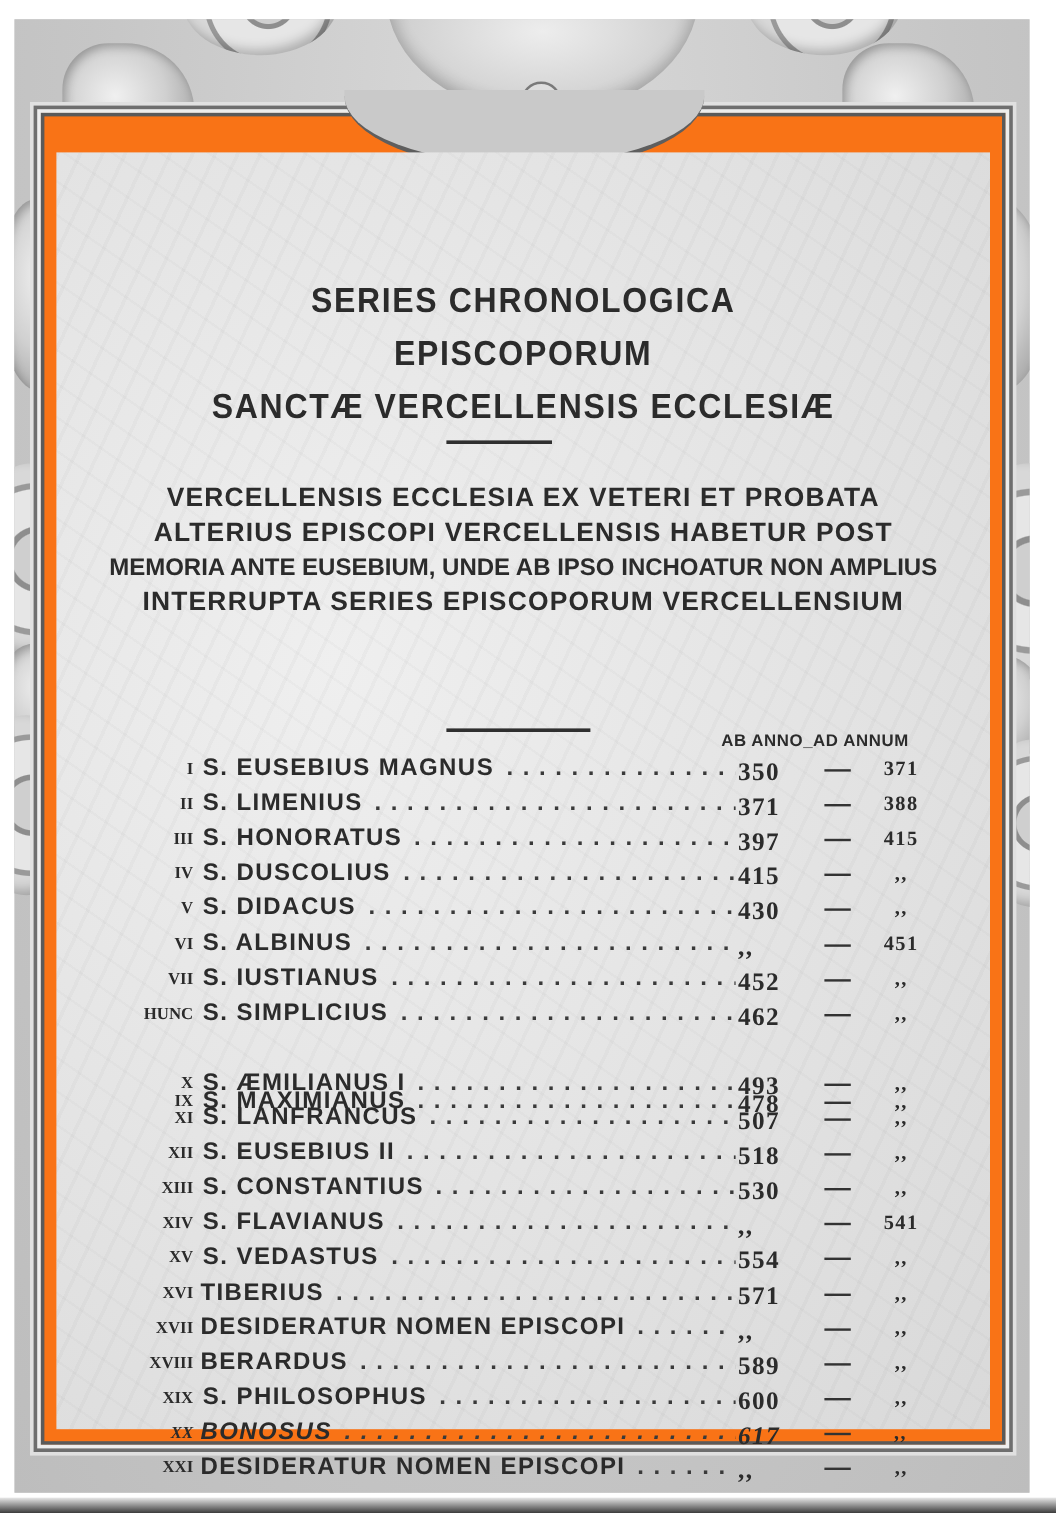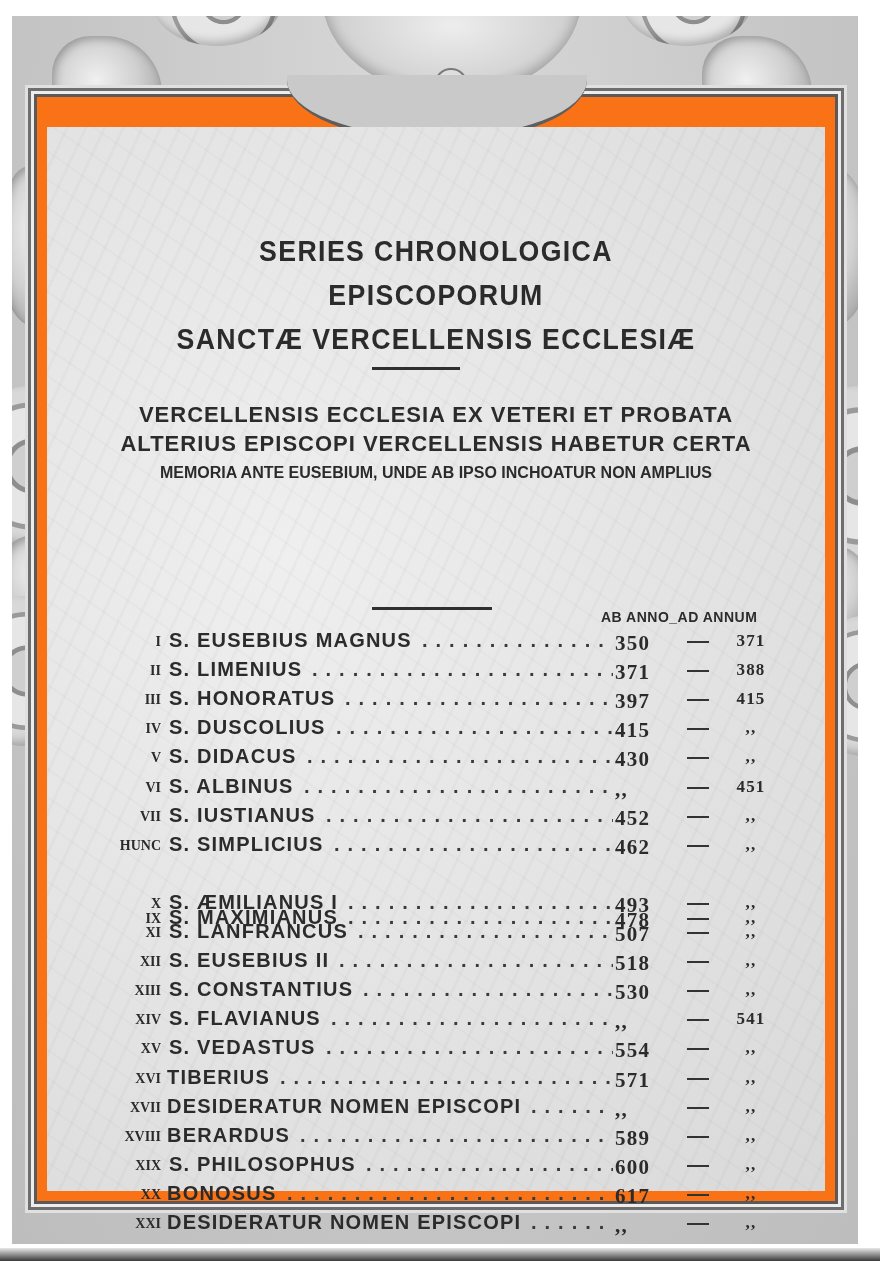--- a/index.html
+++ b/index.html
@@ -140,22 +140,23 @@
     <div class="marble">
 
       <div class="title text-dark" style="top:108px;">SERIES CHRONOLOGICA</div>
       <div class="title text-dark" style="top:152px;">EPISCOPORUM</div>
       <div class="title text-dark" style="top:196px;">SANCTÆ VERCELLENSIS ECCLESIÆ</div>
 
       <div class="rule" style="left:325px;top:240px;width:88px;"></div>
 
       <div class="para text-dark" style="top:250px;margin-top:24px;">
         <span class="line">VERCELLENSIS ECCLESIA EX VETERI ET PROBATA</span>
-        <span class="line">ALTERIUS EPISCOPI VERCELLENSIS HABETUR CERTA</span>
-        <span class="line" style="font-size:16px;letter-spacing:0;">MEMORIA ANTE EUSEBIUM, UNDE AB IPSO INCHOATUR NON AMPLIUS</span>
+        <span class="line">ALTERIUS EPISCOPI VERCELLENSIS HABETUR POST</span>
+        <span class="line" style="font-size:20px;letter-spacing:0;">MEMORIA ANTE EUSEBIUM, UNDE AB IPSO INCHOATUR NON AMPLIUS</span>
+        <span class="line">INTERRUPTA SERIES EPISCOPORUM VERCELLENSIUM</span>
       </div>
 
       <div class="rule" style="left:325px;top:480px;width:120px;"></div>
 
       <div class="col-header text-dark">AB ANNO_AD ANNUM</div>
 
       <div id="bishop-list">
           <div class="bishop-row text-dark" style="top: 502px;">
             <span class="num">I</span>
             <span class="name">S. EUSEBIUS MAGNUS</span>
@@ -301,21 +302,21 @@
             <span class="to">,,</span>
           </div>
           <div class="bishop-row text-dark" style="top: 1025.8px;">
             <span class="num">XIX</span>
             <span class="name">S. PHILOSOPHUS</span>
             <span class="dots" style="left: 319px; width: 247px;">............................................................</span>
             <span class="from">600</span>
             <span class="dash"></span>
             <span class="to">,,</span>
           </div>
-          <div class="bishop-row text-dark" style="top: 1054.9px;">
+          <div class="bishop-row text-dark" style="top: 1054.9px; font-style: italic;">
             <span class="num">XX</span>
             <span class="name" style="left:120px">BONOSUS</span>
             <span class="dots" style="left: 240px; width: 326px;">............................................................</span>
             <span class="from">617</span>
             <span class="dash"></span>
             <span class="to">,,</span>
           </div>
           <div class="bishop-row text-dark" style="top: 1084px;">
             <span class="num">XXI</span>
             <span class="name" style="left:120px">DESIDERATUR NOMEN EPISCOPI</span>

